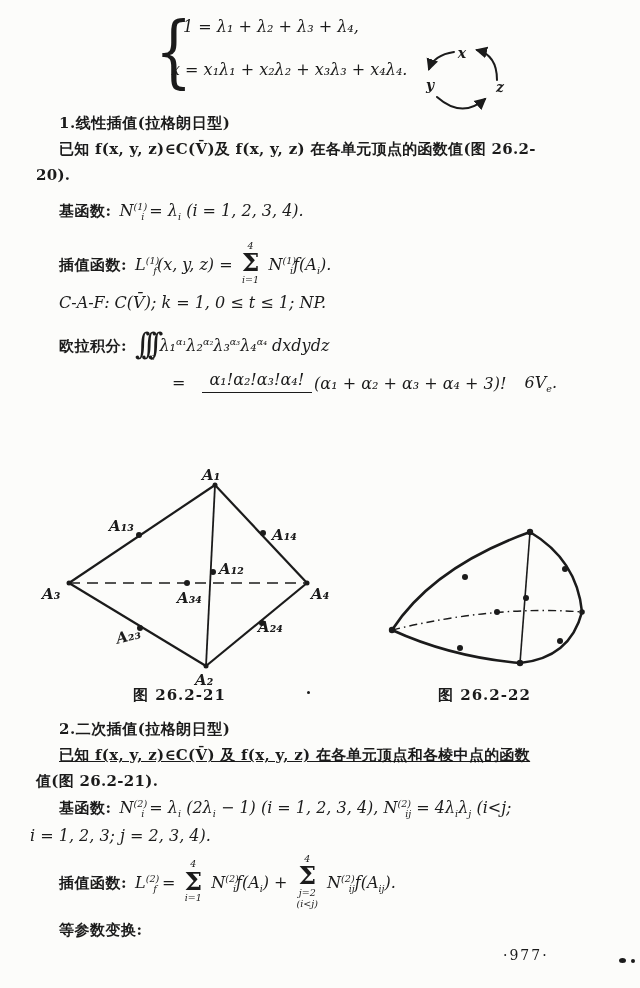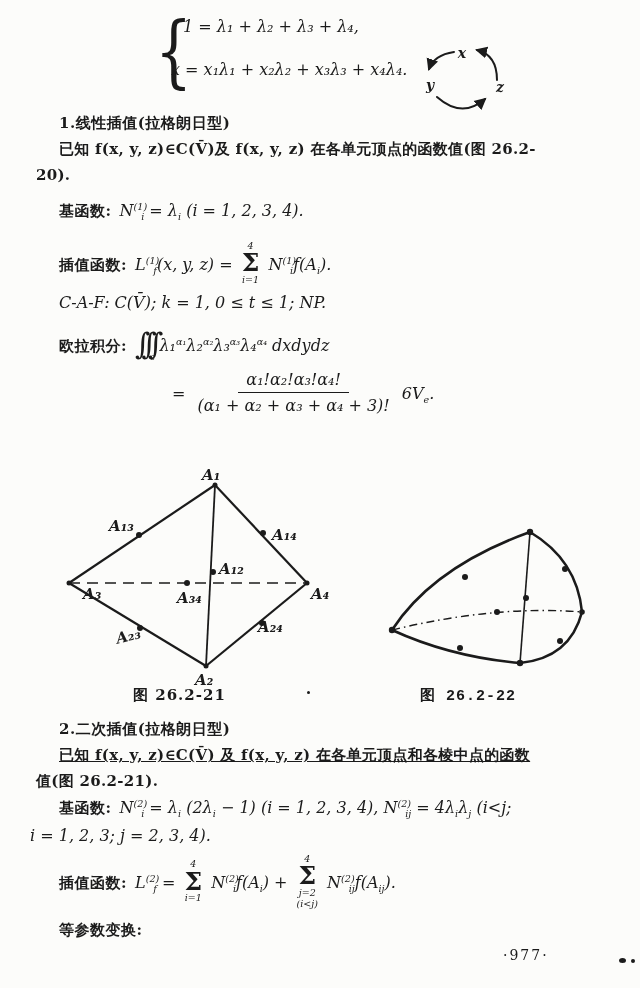--- a/index.html
+++ b/index.html
@@ -16,22 +16,22 @@
   .lbl { font-weight:700; font-style:normal; font-size:15px; margin-right:8px; letter-spacing:0.5px; }
   .tsup { font-size:60%; vertical-align:0.6em; font-style:italic; }
   .tsub { font-size:60%; vertical-align:-0.4em; font-style:italic; }
   .tpull { margin-left:-0.62em; }
   .tisub { font-size:55%; vertical-align:-1.05em; margin-left:-0.5em; margin-right:0.45em; }
   .tbig { font-size:185%; letter-spacing:-0.3em; font-style:normal; line-height:1; vertical-align:-0.1em; }
   .bigsum { display:inline-flex; flex-direction:column; align-items:center;
             vertical-align:middle; line-height:1; margin:0 4px; font-style:normal; transform:translateY(-2px); }
   .bigsum .lim { font-size:9.5px; font-style:italic; line-height:1.1; }
   .bigsum .sig { font-size:25px; line-height:0.95; font-weight:600; }
-  .frac { display:inline-flex; flex-direction:column; align-items:center;
-          vertical-align:middle; margin:0 5px; text-align:center; transform:translateY(-2px); }
+  .frac { display:inline-flex; align-items:center;
+          vertical-align:middle; margin:0 11px; text-align:center; transform:translateY(-2px); }
   .frac .fnum { padding:0 8px 3px; border-bottom:1.5px solid var(--ink); }
   .frac .fden { padding:3px 2px 0; }
   .brace { font-size:78px; font-weight:400; transform:scaleX(0.75); transform-origin:left center; line-height:1; }
   .figlbl { position:absolute; font-style:italic; font-weight:700; font-size:15px; white-space:nowrap; }
   .caption { font-weight:700; font-size:15px; letter-spacing:1px; }
   .pagenum { font-weight:400; font-size:14px; letter-spacing:2px; }
   .speck { position:absolute; background:var(--ink); border-radius:50%; }
   svg { display:block; }
   svg text { font-family:"DejaVu Serif","Liberation Serif",serif; font-style:italic; font-weight:700; fill:var(--ink); }
 </style>
@@ -105,21 +105,21 @@
       <g fill="var(--ink)">
         <circle cx="109" cy="67" r="3"></circle>
         <circle cx="233" cy="65" r="3"></circle>
         <circle cx="183" cy="104" r="3"></circle>
         <circle cx="157" cy="115" r="3"></circle>
         <circle cx="110" cy="160" r="3"></circle>
         <circle cx="232" cy="155" r="3"></circle>
       </g>
     </svg>
     <span class="figlbl" style="left:172px; top:-2px;">A₁</span>
-    <span class="figlbl" style="left:12px;  top:117px;margin-left:41px;">A₃</span>
+    <span class="figlbl" style="left:12px;  top:117px;">A₃</span>
     <span class="figlbl" style="left:281px; top:117px;">A₄</span>
     <span class="figlbl" style="left:165px; top:203px;">A₂</span>
     <span class="figlbl" style="left:79px;  top:49px;">A₁₃</span>
     <span class="figlbl" style="left:242px; top:58px;">A₁₄</span>
     <span class="figlbl" style="left:189px; top:92px;">A₁₂</span>
     <span class="figlbl" style="left:147px; top:121px;">A₃₄</span>
     <span class="figlbl" style="left:86px;  top:159px; transform:rotate(-14deg);">A₂₃</span>
     <span class="figlbl" style="left:228px; top:150px;">A₂₄</span>
   </div>
 
@@ -142,21 +142,21 @@
         <circle cx="190" cy="64" r="3"></circle>
         <circle cx="151" cy="93" r="3"></circle>
         <circle cx="122" cy="107" r="3"></circle>
         <circle cx="85" cy="143" r="3"></circle>
         <circle cx="185" cy="136" r="3"></circle>
       </g>
     </svg>
   </div>
 
   <div class="abs caption" style="left:133px; top:686px;">图  26.2-21</div>
-  <div class="abs caption" style="left:420px; top:686px;font-family:Liberation Mono, monospace;">图  26.2-22</div>
+  <div class="abs caption" style="left:438px; top:686px;">图  26.2-22</div>
 
   <div class="abs cn" style="left:59px; top:720px;">2.二次插值(拉格朗日型)</div>
   <div class="abs cn-body" style="left:59px; top:746px;text-decoration:underline;">已知 f(x, y, z)∈C(V̄) 及 f(x, y, z) 在各单元顶点和各棱中点的函数</div>
   <div class="abs cn-body" style="left:36px; top:772px;">值(图 26.2-21).</div>
 
   <div class="abs" style="left:59px; top:798px;">
     <span class="lbl">基函数:</span><span class="math"><span>N</span><span class="tsup">(2)</span><span class="tsub tpull">i</span><span> = λ</span><span class="tsub">i</span><span> (2λ</span><span class="tsub">i</span><span> − 1) (i = 1, 2, 3, 4),  N</span><span class="tsup">(2)</span><span class="tsub tpull">ij</span><span> = 4λ</span><span class="tsub">i</span><span>λ</span><span class="tsub">j</span><span> (i&lt;j;</span></span>
   </div>
   <div class="abs math" style="left:30px; top:826px;">i = 1, 2, 3;  j = 2, 3, 4).</div>
 

